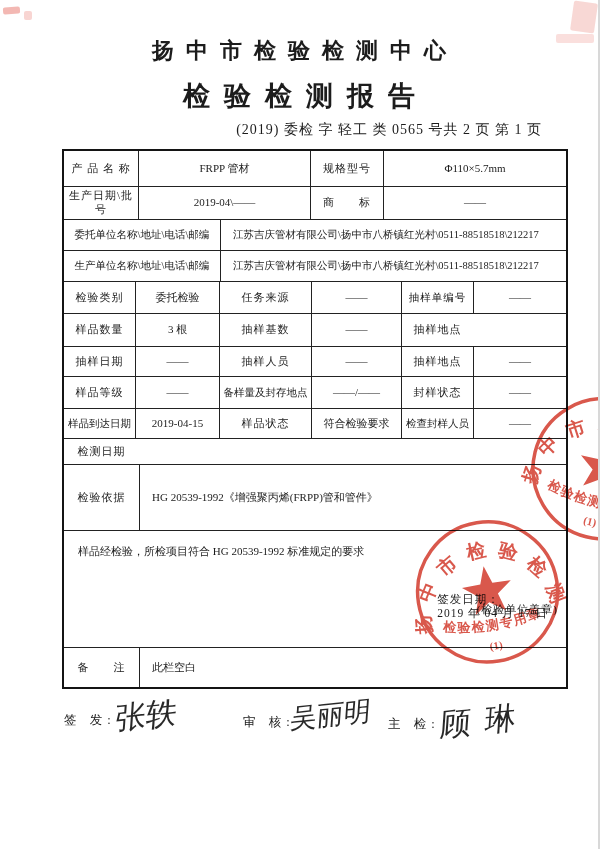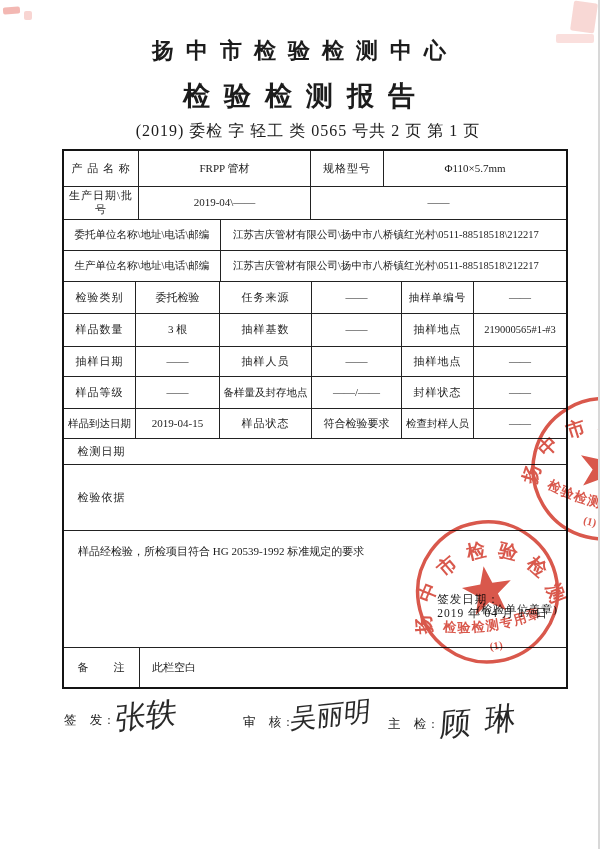--- a/index.html
+++ b/index.html
@@ -5,22 +5,22 @@
   html,body{margin:0;padding:0;background:#9c9c9c;}
   .page{position:relative;width:600px;height:849px;margin:0 auto;background:#ffffff;
         overflow:hidden;font-family:"Liberation Serif","DejaVu Serif",serif;color:#1c1c1c;
         border-right:2px solid #d8d8d8;box-sizing:border-box;}
   
   .org-title{position:absolute;top:36px;left:0;width:100%;text-align:center;
              font-size:22px;font-weight:bold;letter-spacing:12px;text-indent:12px;}
   .report-title{position:absolute;top:78px;left:0;width:100%;text-align:center;
              font-size:27px;font-weight:bold;letter-spacing:14px;text-indent:14px;}
   .doc-line{position:absolute;top:121px;left:0;width:100%;box-sizing:border-box;
-            padding:0 56px 0 74px;display:flex;justify-content:center;
-            font-size:16px;letter-spacing:1px;}
+            padding:0 56px 0 74px;display:flex;justify-content:flex-end;
+            font-size:14px;letter-spacing:1px;}
   
   .rtable{position:absolute;left:62px;top:149px;width:506px;border:2px solid #141414;
           box-sizing:border-box;background:#fff;}
   .trow{display:flex;border-top:1px solid #222;box-sizing:border-box;}
   .trow:first-child{border-top:none;}
   .tcell{box-sizing:border-box;display:flex;align-items:center;justify-content:center;
          font-size:11px;white-space:pre-wrap;text-align:center;padding:1px 2px;
          overflow:hidden;line-height:1.25;}
   .tcell + .tcell{border-left:1px solid #222;}
   .lab{letter-spacing:1px;}
@@ -63,20 +63,21 @@
     <div class="trow" style="height:35px">
       <div class="tcell lab" style="width:74px">产 品 名 称</div>
       <div class="tcell" style="width:172px">FRPP 管材</div>
       <div class="tcell lab" style="width:73px">规格型号</div>
       <div class="tcell grow">Φ110×5.7mm</div>
     </div>
 
     <div class="trow" style="height:33px">
       <div class="tcell lab" style="width:74px">生产日期\批号</div>
       <div class="tcell" style="width:172px">2019-04\——</div>
+      <div class="tcell lab" style="width:73px">商　　标</div>
       <div class="tcell grow">——</div>
     </div>
 
     <div class="trow" style="height:31px">
       <div class="tcell small" style="width:156px">委托单位名称\地址\电话\邮编</div>
       <div class="tcell grow small left">江苏吉庆管材有限公司\扬中市八桥镇红光村\0511-88518518\212217</div>
     </div>
 
     <div class="trow" style="height:31px">
       <div class="tcell small" style="width:156px">生产单位名称\地址\电话\邮编</div>
@@ -91,21 +92,20 @@
       <div class="tcell lab small" style="width:72px">抽样单编号</div>
       <div class="tcell grow">——</div>
     </div>
 
     <div class="trow" style="height:33px">
       <div class="tcell lab" style="width:71px">样品数量</div>
       <div class="tcell" style="width:84px">3 根</div>
       <div class="tcell lab" style="width:92px">抽样基数</div>
       <div class="tcell" style="width:90px">——</div>
       <div class="tcell lab" style="width:72px">抽样地点</div>
-      <div class="tcell grow small">219000565#1-#3</div>
     </div>
 
     <div class="trow" style="height:30px">
       <div class="tcell lab" style="width:71px">抽样日期</div>
       <div class="tcell" style="width:84px">——</div>
       <div class="tcell lab" style="width:92px">抽样人员</div>
       <div class="tcell" style="width:90px">——</div>
       <div class="tcell lab" style="width:72px">抽样地点</div>
       <div class="tcell grow">——</div>
     </div>
@@ -127,20 +127,21 @@
       <div class="tcell small" style="width:72px">检查封样人员</div>
       <div class="tcell grow">——</div>
     </div>
 
     <div class="trow" style="height:26px">
       <div class="tcell lab" style="width:75px">检测日期</div>
     </div>
 
     <div class="trow" style="height:66px">
       <div class="tcell lab" style="width:75px">检验依据</div>
+      <div class="tcell grow left">HG 20539-1992《增强聚丙烯(FRPP)管和管件》</div>
     </div>
 
     <div class="trow" style="height:117px">
       <div class="tcell grow conc-cell">
         <span>样品经检验，所检项目符合 HG 20539-1992 标准规定的要求</span>
         <span class="seal-note">(检验单位盖章)</span>
         <span class="issue-line">
           <span>签发日期：</span>
           <span>2019 年 04 月 17 日</span>
         </span>

